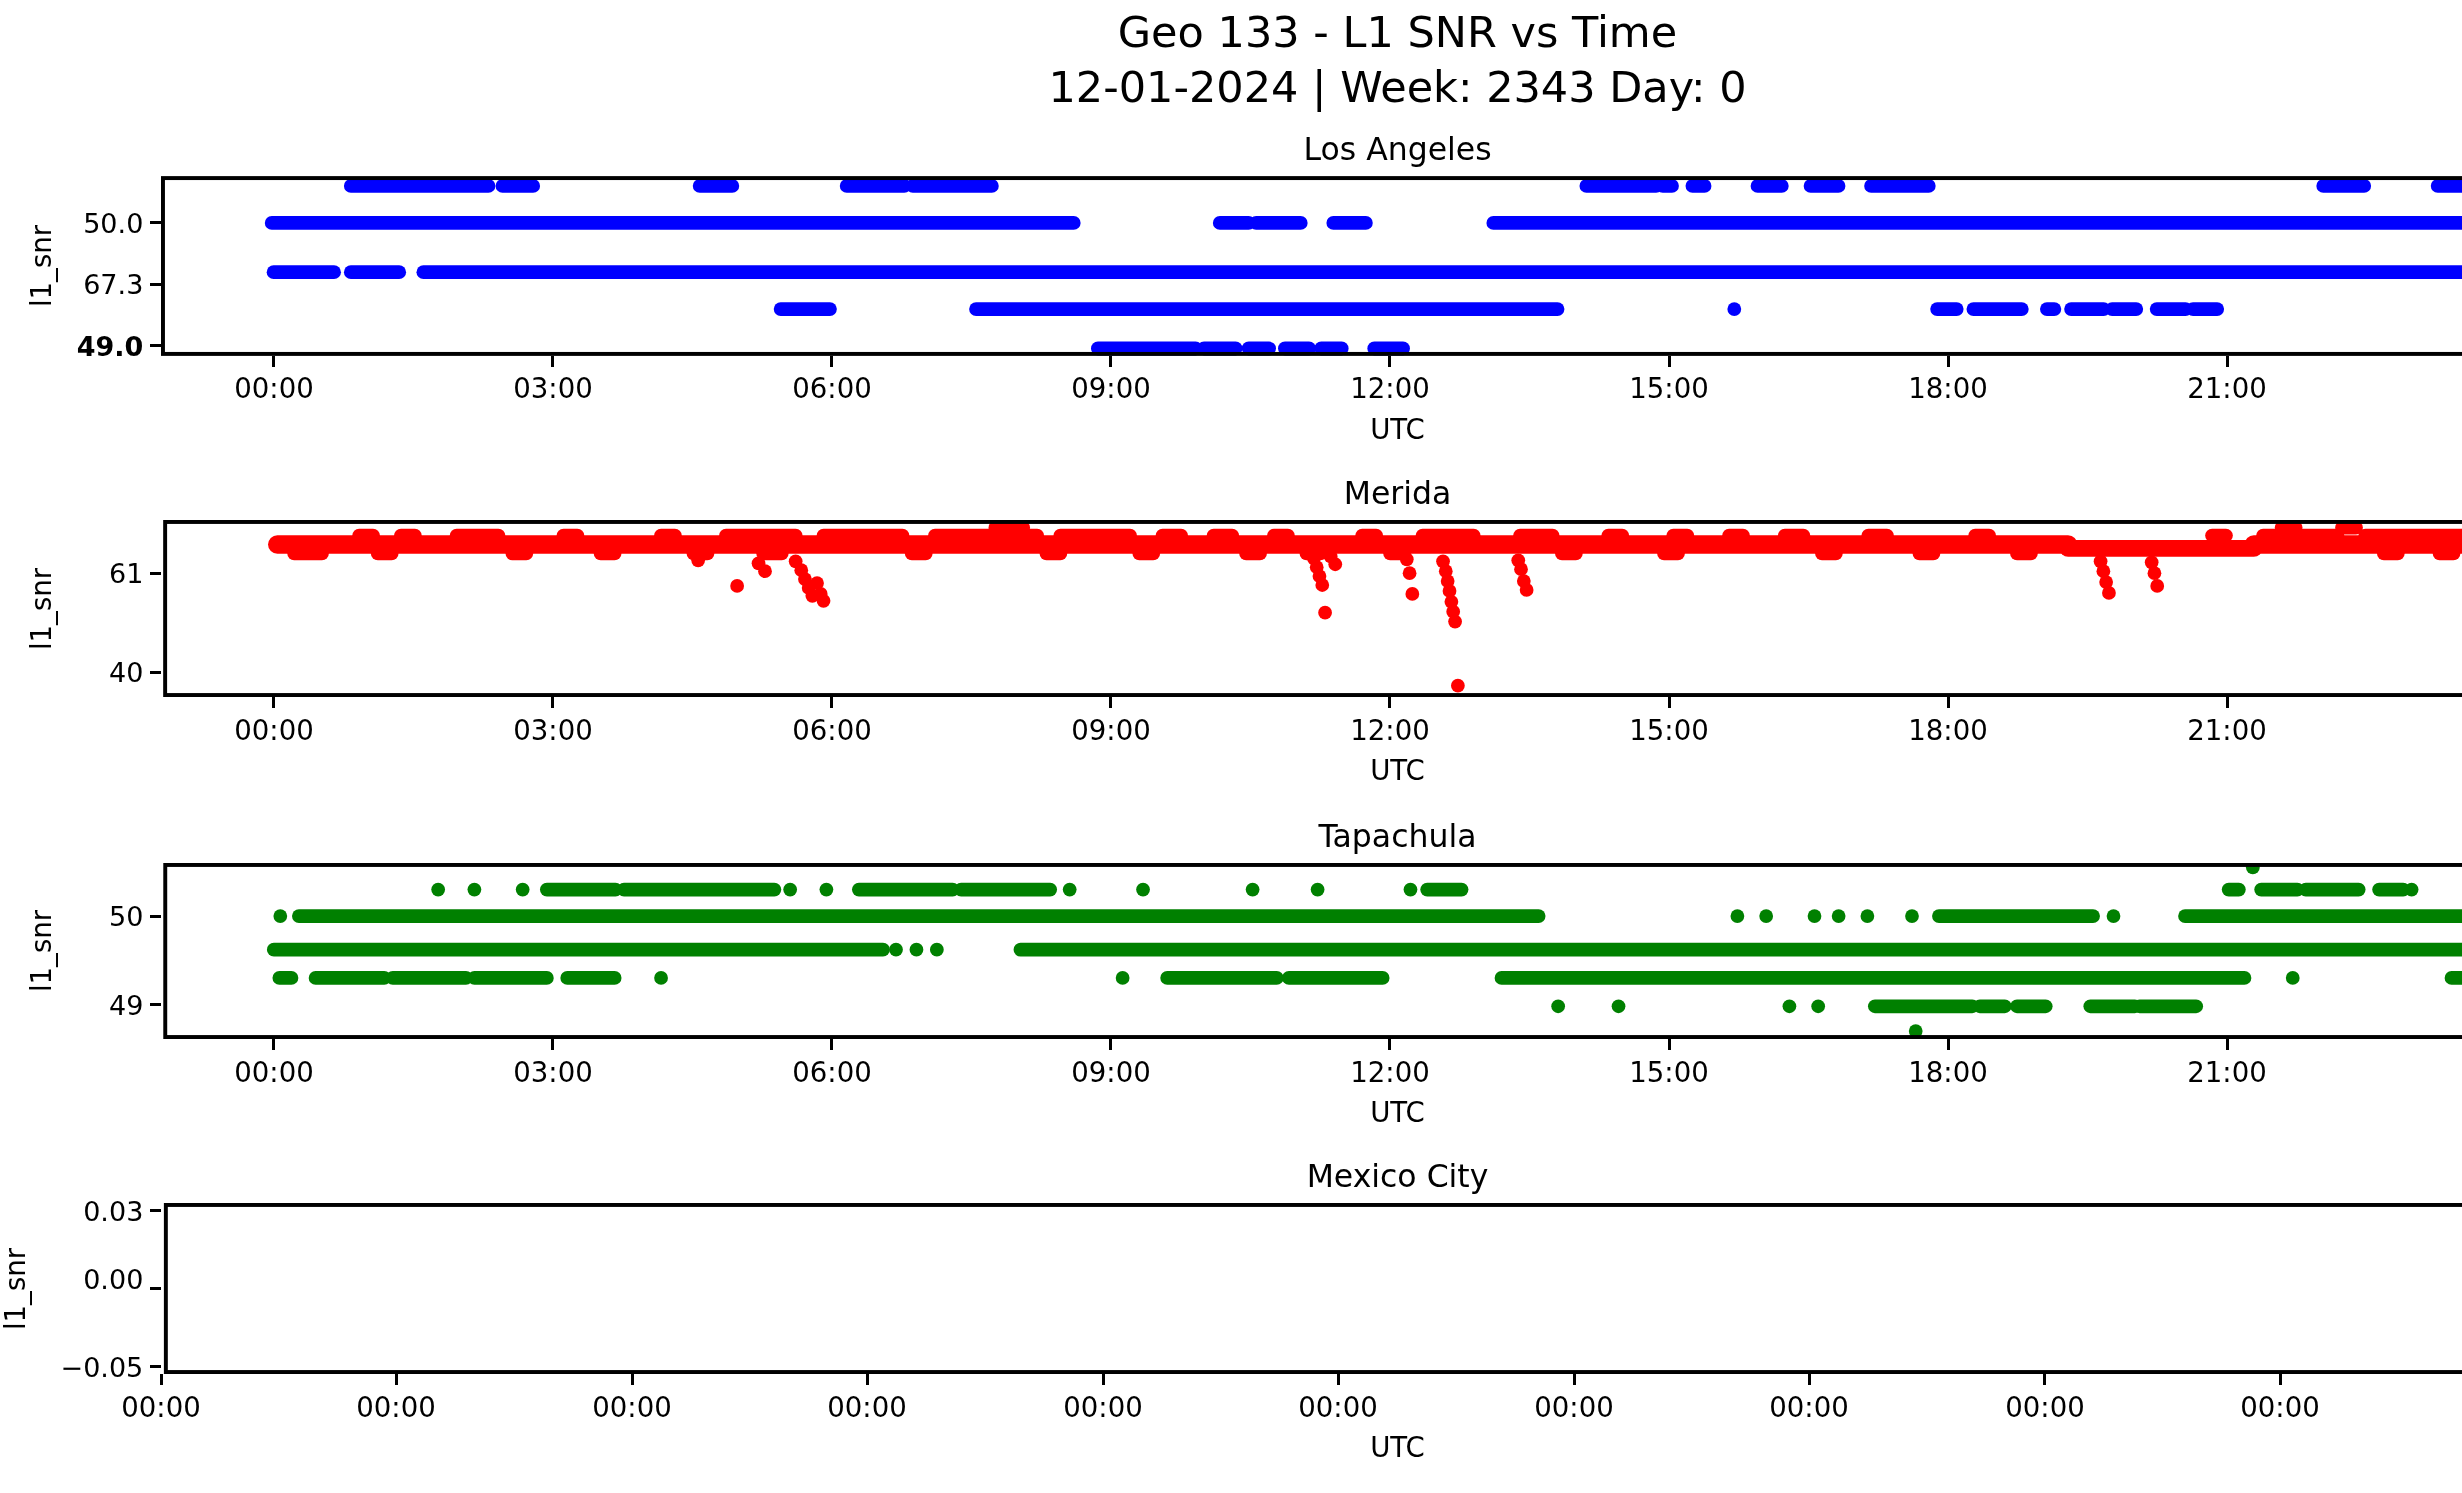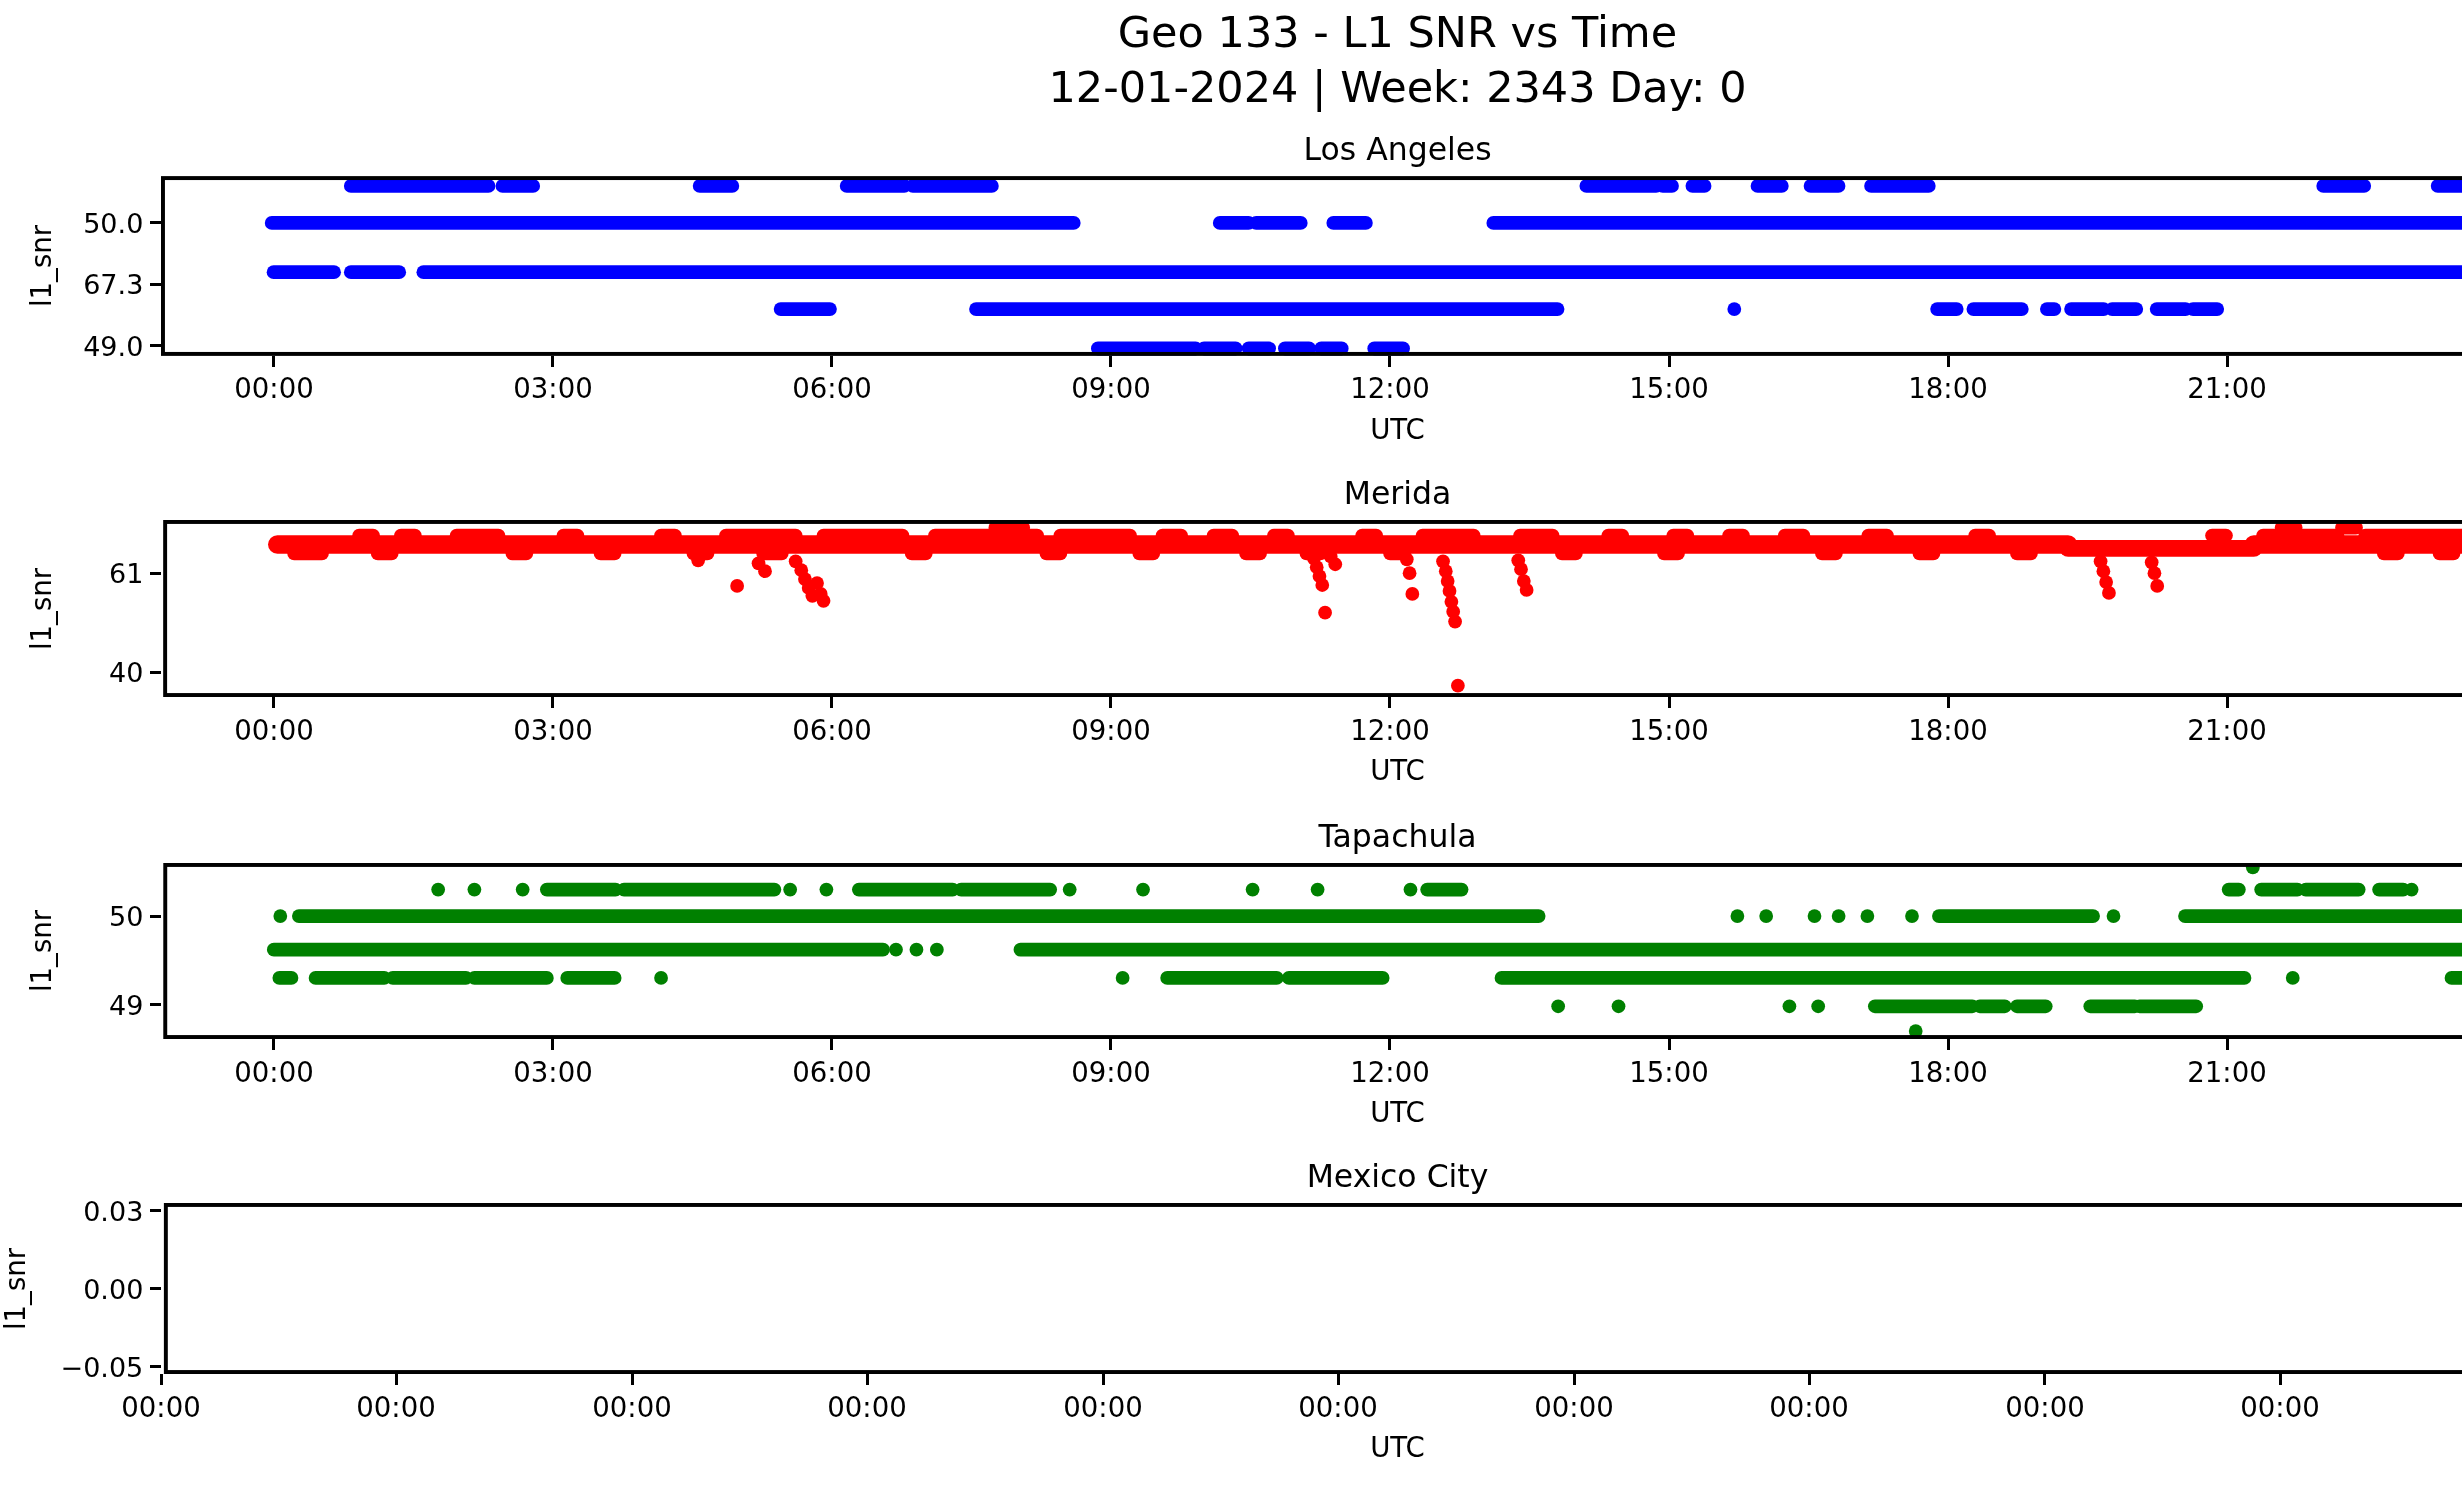--- a/index.html
+++ b/index.html
@@ -114,21 +114,21 @@
       <div class="xtick-label" style="left: 1508px; top: 196px;">15:00</div>
       <div class="xtick-mark" style="left: 1786px; top: 180px;"></div>
       <div class="xtick-label" style="left: 1787px; top: 196px;">18:00</div>
       <div class="xtick-mark" style="left: 2065px; top: 180px;"></div>
       <div class="xtick-label" style="left: 2066px; top: 196px;">21:00</div>
       <div class="ytick-mark" style="top: 45px;"></div>
       <div class="ytick-label" style="top: 47px;">50.0</div>
       <div class="ytick-mark" style="top: 107px;"></div>
       <div class="ytick-label" style="top: 108px;">67.3</div>
       <div class="ytick-mark" style="top: 168px;"></div>
-      <div class="ytick-label" style="top: 170px;">49.0</div>
+      <div class="ytick-label" style="top: 170px; font-weight: bold;">49.0</div>
     </section>
 
   <section class="axwrap ax1">
     <h2 class="ax-title">Merida</h2>
     <div class="ylabel">l1_snr</div>
     <div class="axes">
         <svg viewBox="0 0 5021 360" width="2473" height="177">
           <g>
             <line x1="232.3" x2="3874.4" y1="49.8" y2="49.8" stroke="#ff0000" stroke-width="38" stroke-linecap="round"></line>
             <line x1="4252.2" x2="4758.4" y1="49.8" y2="49.8" stroke="#ff0000" stroke-width="38" stroke-linecap="round"></line>
@@ -383,18 +383,18 @@
       <div class="xtick-label" style="left: 1413px; top: 188px;">00:00</div>
       <div class="xtick-mark" style="left: 1647px; top: 171px;"></div>
       <div class="xtick-label" style="left: 1648px; top: 188px;">00:00</div>
       <div class="xtick-mark" style="left: 1882px; top: 171px;"></div>
       <div class="xtick-label" style="left: 1884px; top: 188px;">00:00</div>
       <div class="xtick-mark" style="left: 2118px; top: 171px;"></div>
       <div class="xtick-label" style="left: 2119px; top: 188px;">00:00</div>
       <div class="ytick-mark" style="top: 6.3px;"></div>
       <div class="ytick-label" style="top: 7.8px;">0.03</div>
       <div class="ytick-mark" style="top: 84px;"></div>
-      <div class="ytick-label" style="top: 86px; margin-left: 12px;">0.00</div>
+      <div class="ytick-label" style="top: 76px; margin-left: 12px;">0.00</div>
       <div class="ytick-mark" style="top: 162px;"></div>
       <div class="ytick-label" style="top: 164px; margin-left: 15px;">−0.05</div>
     </section>
 </div>
 
 
 </body></html>

